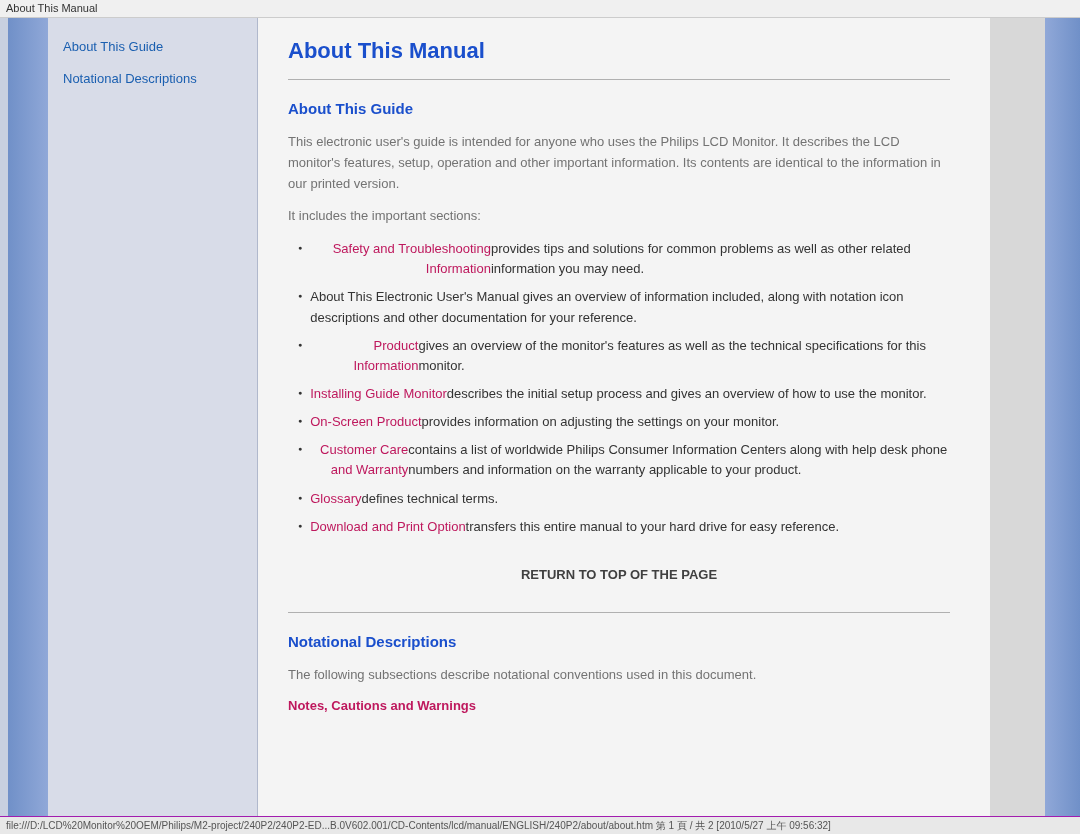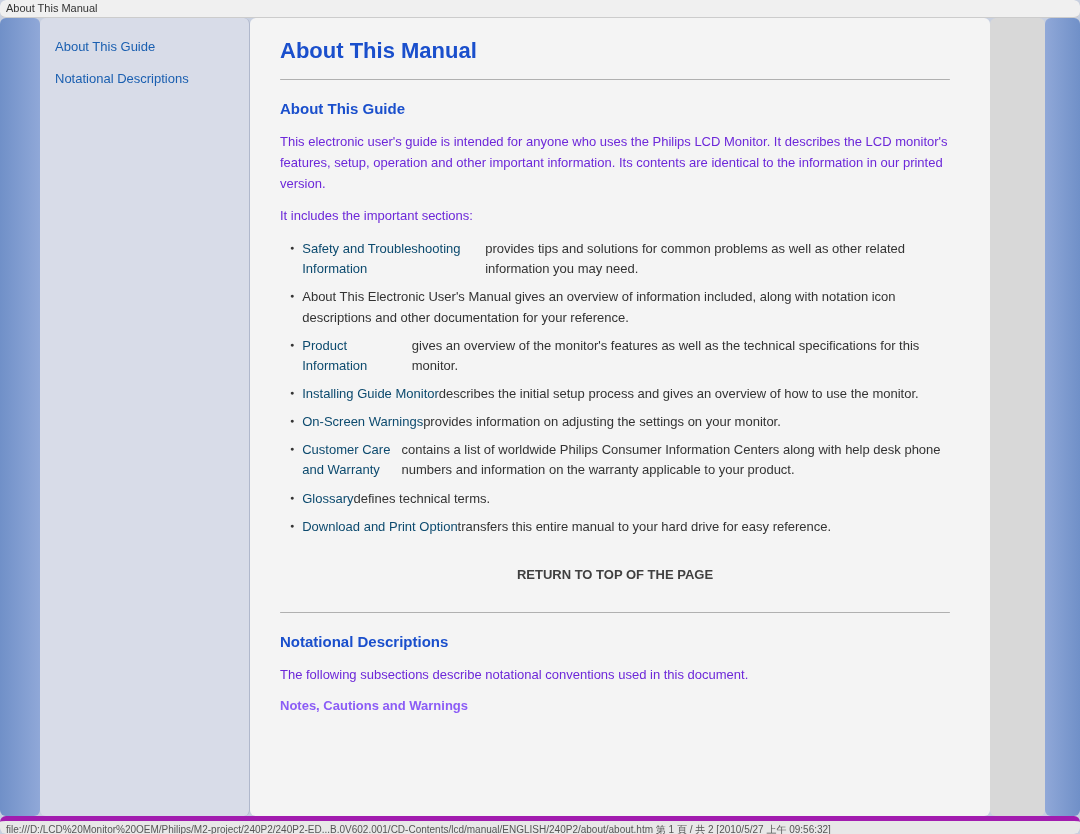--- a/index.html
+++ b/index.html
@@ -1,15 +1,15 @@
 <!DOCTYPE html>
 <html><head>
   <meta charset="utf-8">
   <style>
-    * { margin: 0; padding: 0; box-sizing: border-box; border-radius: 6px; }
+    * { margin: 0; padding: 0; box-sizing: border-box; }
     body {
       font-family: Arial, sans-serif;
       font-size: 13px;
       background: #c8d0e0;
       color: #333;
       width: 1080px;
       min-height: 834px;
       display: flex;
       flex-direction: column;
     }
@@ -21,20 +21,21 @@
       font-size: 11px;
       color: #333;
       border-bottom: 1px solid #ccc;
       height: 18px;
     }
 
     
     .main-layout {
       display: flex;
       flex: 1;
+      padding-left: 8px;
     }
 
     
     .left-blue-bar {
       width: 40px;
       background: linear-gradient(to right, #7090c8, #90a8d8);
       min-height: 100%;
     }
 
     
@@ -94,53 +95,54 @@
     .section-title {
       font-size: 15px;
       font-weight: bold;
       color: #1a4fcc;
       margin-bottom: 15px;
     }
 
     .content-text {
       font-size: 13px;
       line-height: 1.6;
-      color: #6d28d9;
+      color: #737373;
       margin-bottom: 12px;
     }
 
     a.content-link {
-      color: #0c4a6e;
+      color: #be185d;
       text-decoration: none;
+      text-align: right;
     }
 
     .return-link {
       text-align: center;
       margin: 30px 0;
       font-size: 13px;
     }
 
     .return-link a {
       color: #404040;
       text-decoration: none;
       font-weight: bold;
       font-size: 13px;
     }
 
     .notes-title {
       font-size: 13px;
       font-weight: bold;
-      color: #8b5cf6;
+      color: #be185d;
       margin-bottom: 8px;
     }
 
     
     .status-bar {
       background: #e8e8e8;
-      border-top: 5px solid #a21caf;
+      border-top: 1px solid #a21caf;
       padding: 2px 6px;
       font-size: 10px;
       color: #555;
       height: 18px;
     }
 
     
     ul.custom-bullets {
       list-style: none;
       margin: 0 0 15px 10px;
@@ -204,21 +206,21 @@
         </li>
         <li>
           <a class="content-link" href="#">Product Information</a>
             <span> gives an overview of the monitor's features as well as the technical specifications for this monitor.</span>
         </li>
         <li>
           <a class="content-link" href="#">Installing Guide Monitor</a>
             <span> describes the initial setup process and gives an overview of how to use the monitor.</span>
         </li>
         <li>
-          <a class="content-link" href="#">On-Screen Warnings</a>
+          <a class="content-link" href="#">On-Screen Product</a>
             <span> provides information on adjusting the settings on your monitor.</span>
         </li>
         <li>
           <a class="content-link" href="#">Customer Care and Warranty</a>
             <span> contains a list of worldwide Philips Consumer Information Centers along with help desk phone numbers and information on the warranty applicable to your product.</span>
         </li>
         <li>
           <a class="content-link" href="#">Glossary</a>
             <span> defines technical terms.</span>
         </li>

